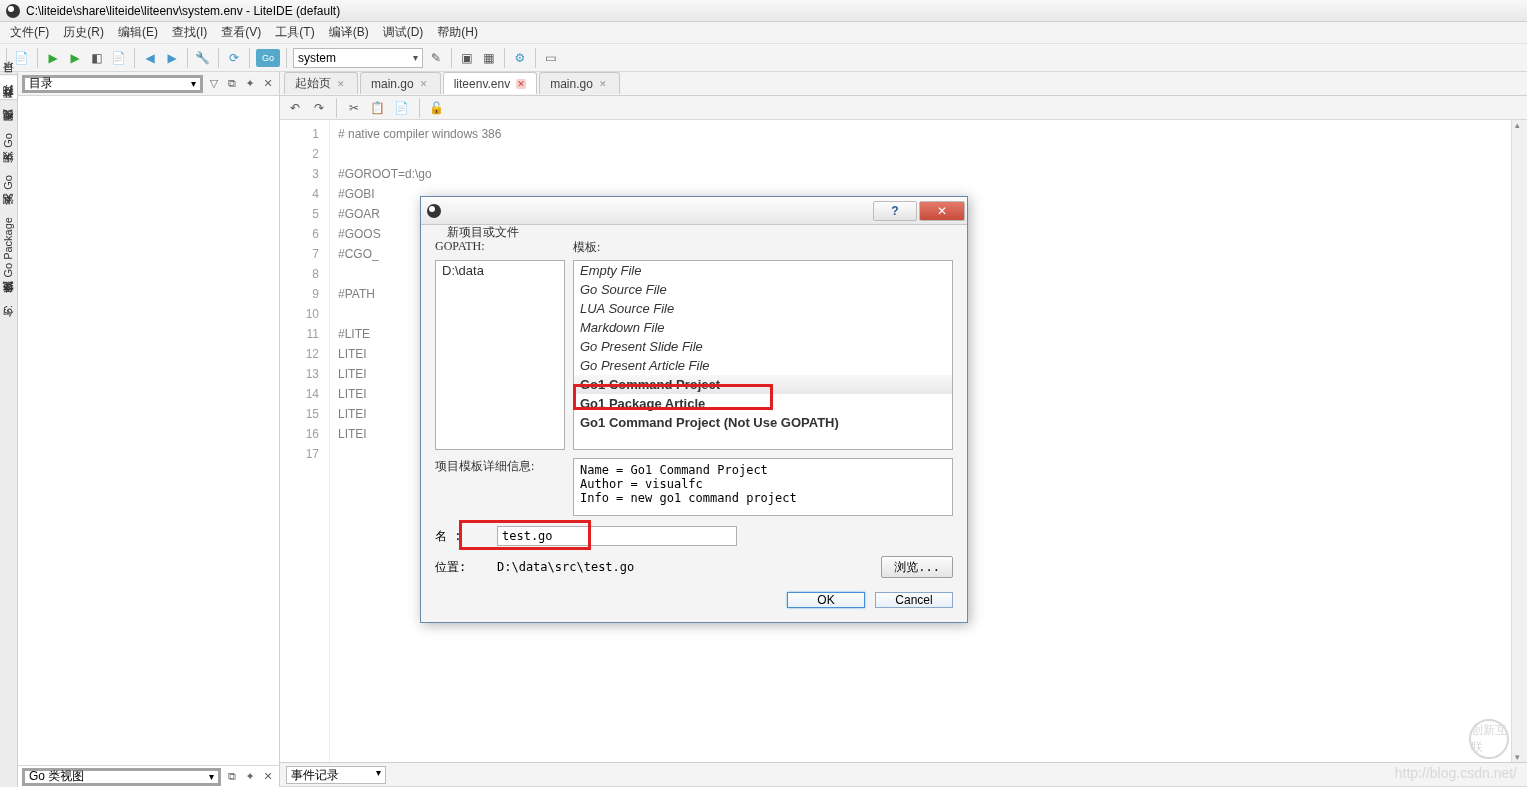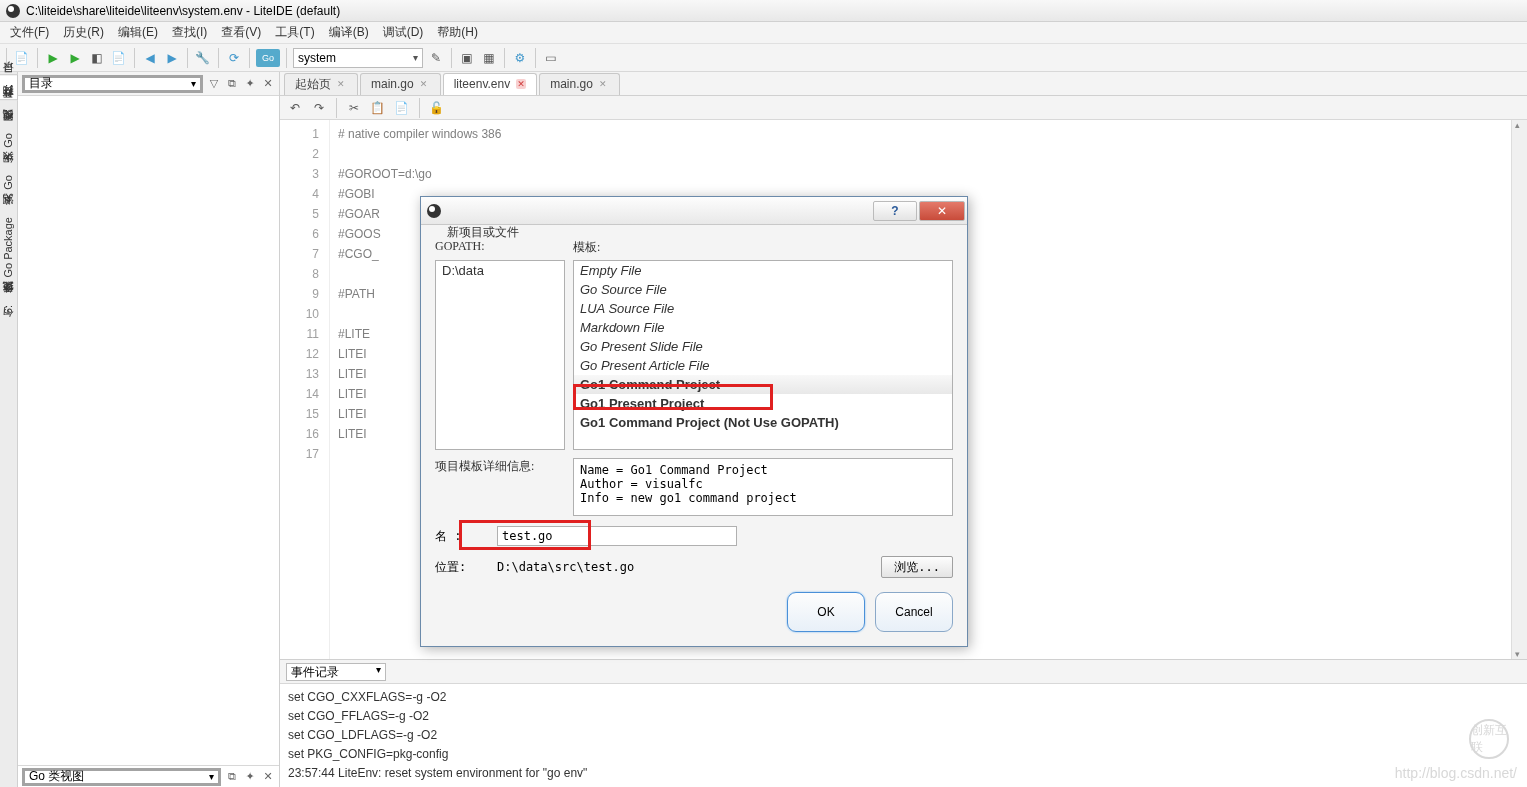--- a/index.html
+++ b/index.html
@@ -25,21 +25,21 @@
 
 .left-panel{width:262px;background:#fff;border-right:1px solid #d0d0d0;display:flex;flex-direction:column;}
 .lp-header{height:24px;background:#f4f4f4;border-bottom:1px solid #d8d8d8;display:flex;align-items:center;padding:0 4px;gap:4px;}
 .lp-select{flex:1;height:18px;border:3px solid #a3a3a3;background:#fff;display:flex;align-items:center;justify-content:space-between;padding:0 4px;}
 .lp-select::after{content:"▾";font-size:10px;}
 .lp-ic{width:14px;height:14px;display:flex;align-items:center;justify-content:center;color:#666;font-size:11px;}
 .lp-body{flex:1;background:#fff;}
 .lp-footer{height:22px;border-top:1px solid #d8d8d8;display:flex;align-items:center;padding:0 4px;gap:4px;}
 
 .editor-area{flex:1;display:flex;flex-direction:column;background:#fff;}
-.tabs{height:24px;background:#f4f4f4;border-bottom:1px solid #d0d0d0;display:flex;align-items:center;padding-left:4px;}
+.tabs{height:24px;background:#f4f4f4;border-bottom:1px solid #d0d0d0;display:flex;align-items:flex-start;padding-left:4px;}
 .tab{height:22px;padding:0 10px;border:1px solid #c8c8c8;border-bottom:none;background:#eee;margin-right:2px;display:flex;align-items:center;gap:6px;font-family:Consolas,monospace;font-size:12px;color:#444;border-radius:3px 3px 0 0;}
 .tab.active{background:#fff;}
 .tab .close{width:10px;height:10px;font-size:9px;color:#999;}
 .tab .close.red{color:#d04040;background:#f8d0d0;border-radius:2px;padding:0 1px;}
 .editor-toolbar{height:24px;background:#f4f4f4;border-bottom:1px solid #d8d8d8;display:flex;align-items:center;padding:0 6px;gap:6px;}
 .code-area{flex:1;display:flex;font-family:Consolas,"Courier New",monospace;font-size:15px;overflow:hidden;position:relative;}
 .gutter{width:50px;text-align:right;padding:4px 10px 0 0;color:#a0a0a0;background:#fff;border-right:1px solid #eee;}
 .gutter div{height:20px;line-height:20px;}
 .code{flex:1;padding:4px 0 0 8px;color:#606060;}
 .code div{height:20px;line-height:20px;white-space:pre;}
@@ -75,21 +75,21 @@
 .list-item.sel{background:linear-gradient(#f8f8f8,#e8e8e8);}
 .hl-red{border:3px solid #e02020;position:absolute;pointer-events:none;}
 .info-row{display:flex;margin-top:8px;gap:8px;}
 .info-box{flex:1;border:1px solid #b0b0b0;background:#fff;padding:4px 6px;font-family:Consolas,monospace;font-size:12px;height:58px;}
 .form-row{display:flex;align-items:center;margin-top:10px;gap:6px;}
 .form-label{width:56px;text-align:left;font-family:Consolas,monospace;}
 .text-input{border:1px solid #b0b0b0;background:#fff;height:20px;padding:0 4px;font-family:Consolas,monospace;width:240px;}
 .loc-text{font-family:Consolas,monospace;flex:1;}
 .small-btn{height:22px;padding:0 12px;border:1px solid #a0a0a0;background:linear-gradient(#fdfdfd,#e4e4e4);border-radius:2px;font-family:Consolas,monospace;}
 .dlg-buttons{display:flex;justify-content:flex-end;gap:10px;margin-top:14px;}
-.std-btn{width:78px;height:40px;border:1px solid #8aa8c8;background:linear-gradient(#fdfdfd,#e8f0f8);border-radius:9px;}
+.std-btn{width:78px;height:16px;border:1px solid #8aa8c8;background:linear-gradient(#fdfdfd,#e8f0f8);border-radius:0;}
 .std-btn.ok{border:1px solid #4a90d8;box-shadow:0 0 2px #6ab0f0;}
 
 .watermark{position:absolute;right:10px;bottom:6px;color:#d8d8d8;font-size:14px;font-family:Arial;}
 .wm-logo{position:absolute;right:18px;bottom:28px;width:40px;height:40px;border:2px solid #d8d8d8;border-radius:50%;display:flex;align-items:center;justify-content:center;color:#d8d8d8;font-size:11px;}
 </style>
 </head>
 <body>
 
 <div class="titlebar">
   <div class="app-icon"></div>
@@ -240,27 +240,20 @@
           <div class="comment"></div>
         </div>
       <div class="scrollbar-v"></div>
     </div>
     <div class="bottom-panel">
       <div class="bp-header">
         <div class="bp-select">
             <span>事件记录</span>
           </div>
       </div>
-      <div class="bp-body" id="bplog">
-          <div>set CGO_CXXFLAGS=-g -O2</div>
-          <div>set CGO_FFLAGS=-g -O2</div>
-          <div>set CGO_LDFLAGS=-g -O2</div>
-          <div>set PKG_CONFIG=pkg-config</div>
-          <div>23:57:44 LiteEnv: reset system environment for "go env"</div>
-        </div>
     </div>
   </div>
 </div>
 
 <div class="dialog">
   <div class="dlg-title">
     <div class="dlg-app-icon"></div>
     <span class="dlg-title-text">新项目或文件</span>
     <div class="dlg-btn help">?</div>
     <div class="dlg-btn close">✕</div>
@@ -275,21 +268,21 @@
         <div class="list-item" style="font-style:normal">D:\data</div>
       </div>
       <div class="list-box tpl-list" id="tpllist">
           <div class="list-item">Empty File</div>
           <div class="list-item">Go Source File</div>
           <div class="list-item">LUA Source File</div>
           <div class="list-item">Markdown File</div>
           <div class="list-item">Go Present Slide File</div>
           <div class="list-item">Go Present Article File</div>
           <div class="list-item bold sel">Go1 Command Project</div>
-          <div class="list-item bold">Go1 Present Project</div>
+          <div class="list-item bold">Go1 Package Article</div>
           <div class="list-item bold">Go1 Command Project (Not Use GOPATH)</div>
         </div>
       <div class="hl-red" style="left:138px;top:124px;width:200px;height:26px;"></div>
     </div>
     <div class="info-row">
       <div class="dlg-label" style="width:130px">项目模板详细信息:</div>
       <div class="info-box" id="infobox">Name = Go1 Command Project<br>Author = visualfc<br>Info = new go1 command project</div>
     </div>
     <div class="form-row" style="position:relative;">
       <div class="form-label">名 :</div>

